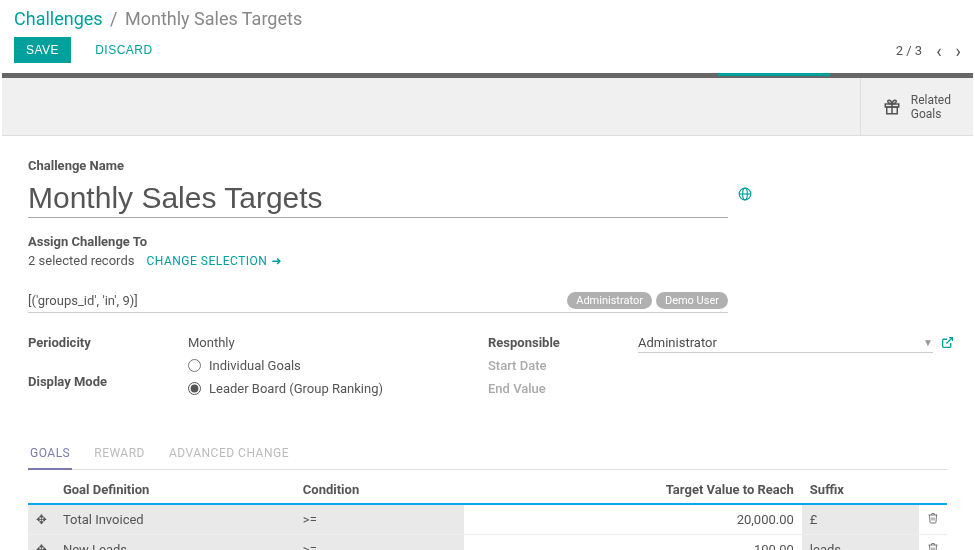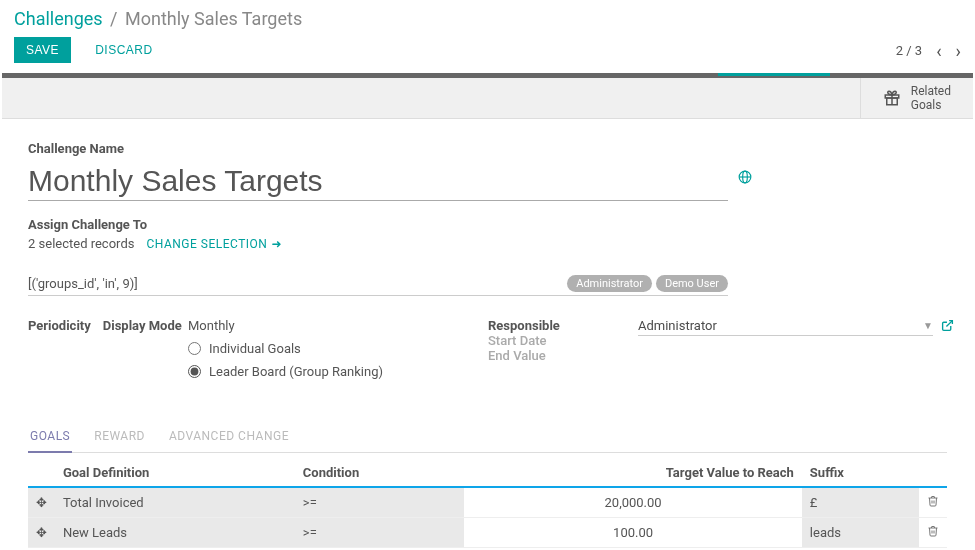--- a/index.html
+++ b/index.html
@@ -13,21 +13,21 @@
   
   .action-row { display: flex; align-items: center; justify-content: space-between; margin-bottom: 10px; }
   .action-left { display: flex; align-items: center; gap: 24px; }
   .btn-save { background: #00a09d; color: #fff; border: none; padding: 6px 12px; font-size: 12px; letter-spacing: 0.5px; cursor: pointer; }
   .btn-discard { color: #00a09d; background: none; border: none; font-size: 12px; letter-spacing: 0.5px; cursor: pointer; }
   .action-right { display: flex; align-items: center; gap: 14px; color: #666; }
   .pager { color: #555; font-size: 13px; }
   .arrow { font-size: 18px; color: #555; cursor: pointer; user-select: none; }
 
   .form-wrap { border-top: 5px solid #666; margin: 0 2px; }
-  .toolbar-strip { display: flex; align-items: stretch; background: #f0f0f0; border-bottom: 1px solid #ddd; height: 41px; }
+  .toolbar-strip { display: flex; align-items: stretch; background: #f0f0f0; border-bottom: 1px solid #ddd; height: 58px; }
   .toolbar-left { flex: 1; position: relative; }
   .green-strip { position: absolute; right: 30px; top: -5px; width: 112px; height: 3px; background: #00a09d; }
   .related-box { border-left: 1px solid #ddd; padding: 10px 22px; display: flex; align-items: center; gap: 10px; color: #555; font-size: 12px; cursor: pointer; }
   .gift-icon { width: 18px; height: 18px; }
   
   .form-body { padding: 22px 26px; background: #fff; }
   .form-title-row { display: flex; align-items: flex-end; }
   .form-title-col { width: 700px; }
   .field-label-strong { font-weight: 700; color: #555; font-size: 13px; margin-bottom: 6px; display: block; }
   .title-input { width: 100%; font-size: 30px; font-weight: 400; color: #555; border: none; border-bottom: 1px solid #aaa; padding: 2px 0; outline: none; }
@@ -37,40 +37,40 @@
   .section-h { font-weight: 700; color: #555; font-size: 13px; margin-top: 16px; margin-bottom: 4px; }
   .assign-row { display: flex; align-items: center; gap: 12px; margin-bottom: 24px; color: #555; }
   .change-sel { color: #00a09d; font-size: 12px; letter-spacing: 0.5px; cursor: pointer; display: inline-flex; align-items: center; gap: 4px; }
   .domain-row { display: flex; align-items: center; justify-content: space-between; border-bottom: 1px solid #ccc; padding-bottom: 3px; width: 700px; }
   .domain-text { color: #555; font-size: 13px; }
   .badges { display: flex; gap: 4px; }
   .badge { background: #b0b0b0; color: #fff; font-size: 11px; padding: 2px 9px; border-radius: 10px; }
   
   .meta-grid { display: flex; margin-top: 22px; width: 910px; }
   .meta-col-l { display: flex; }
-  .labels { width: 160px; display: flex; flex-direction: row; gap: 12px; font-weight: 700; color: #555; font-size: 13px; }
+  .labels { width: 160px; display: flex; flex-direction: column; gap: 24px; font-weight: 700; color: #555; font-size: 13px; }
   .values { display: flex; flex-direction: column; gap: 8px; color: #555; font-size: 13px; width: 300px; }
   .radio-row { display: flex; align-items: center; gap: 8px; }
   .radio-row input { accent-color: #555; }
   .meta-col-r { display: flex; }
-  .labels-r { width: 150px; display: flex; flex-direction: column; font-weight: 700; font-size: 13px; }
+  .labels-r { width: 150px; display: flex; flex-direction: column; gap: 8px; font-weight: 700; font-size: 13px; }
   .lbl-muted { color: #aaa; font-weight: 500; }
   .resp-val { width: 295px; display: flex; align-items: center; justify-content: space-between; border-bottom: 1px solid #ccc; padding-bottom: 2px; }
   .dd-arrow { color: #999; font-size: 10px; }
   .link-ext { color: #00a09d; margin-left: 8px; font-size: 13px; }
   
   .tabs { display: flex; gap: 20px; margin-top: 42px; border-bottom: 1px solid #ddd; font-size: 12px; letter-spacing: 0.5px; }
   .tab { padding: 8px 2px; color: #bbb; cursor: pointer; }
   .tab.active { color: #7c7bad; border-bottom: 2px solid #7c7bad; margin-bottom: -1px; }
   
   .grid { width: 100%; border-collapse: collapse; margin-top: 6px; }
   .grid th { text-align: left; font-weight: 700; color: #555; font-size: 13px; padding: 6px 8px; border-bottom: 2px solid #0ea5e9; }
   .grid th.r { text-align: right; }
   .grid td { padding: 6px 8px; border-bottom: 1px solid #eee; color: #555; }
-  .grid td.r { text-align: center; }
+  .grid td.r { text-align: right; }
   .grid td.shade { background: #e9e9e9; }
   .drag { color: #888; cursor: grab; width: 20px; text-align: center; }
   .trash { color: #777; width: 22px; text-align: center; cursor: pointer; }
   .row { height: 30px; }
 </style>
 </head>
 <body>
 
 <div class="page-header">
   <div class="breadcrumb">

